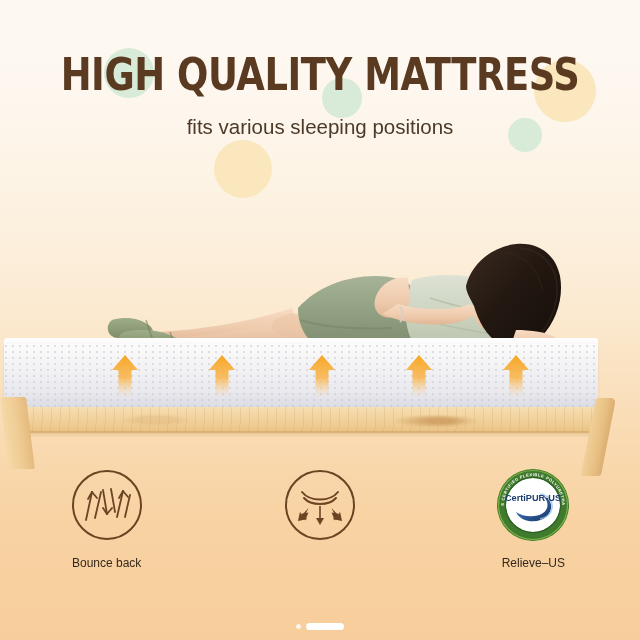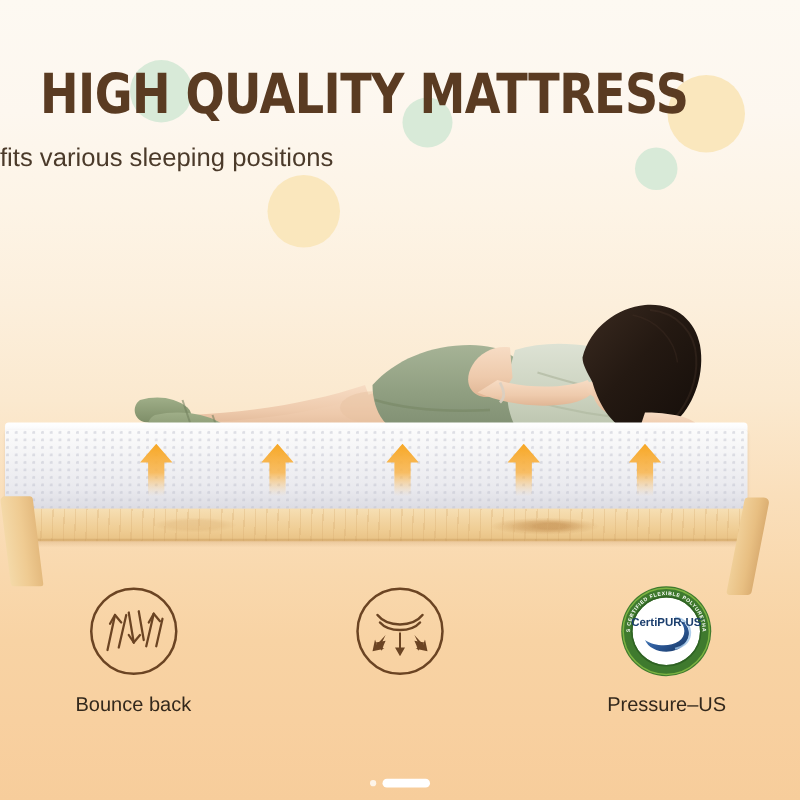--- a/index.html
+++ b/index.html
@@ -27,21 +27,21 @@
   }
 
   
   .deco { position: absolute; border-radius: 50%; }
   .deco.green  { background: #d8ead8; }
   .deco.cream  { background: #fae7bd; }
 
   
   #header {
     position: absolute; left: 0; top: 0; width: 640px;
-    z-index: 5;
+    text-align: center; z-index: 5;
   }
   #headline {
     margin-top: 55px;
     font-family: "DejaVu Sans", sans-serif;
     font-weight: 700;
     font-size: 41px;
     letter-spacing: -0.5px;
     color: #5a3b22;
     transform: scaleX(0.90) scaleY(1.08);
     transform-origin: center;
@@ -137,21 +137,21 @@
   #features {
     position:absolute; left:0; top:468px; width:640px; height:130px;
     display:flex; z-index: 4;
   }
   .feature { flex:1; display:flex; flex-direction:column; align-items:center; }
   .feat-icon { width:74px; height:74px; position:relative; }
   .feat-icon svg { display:block; width:74px; height:74px; }
   .feat-label {
     margin-top: 14px;
     font-family:"Liberation Sans", sans-serif;
-    font-size: 16px;
+    font-size: 12px;
     color:#33281c;
     text-align:center;
     line-height:1.18;
     max-width: 130px;
   }
 
   
   .badge-wrap { width:74px; height:74px; position:relative; }
   .badge-wrap svg { width:74px; height:74px; display:block; }
 
@@ -389,21 +389,21 @@
           </text>
 
           <path d="M20 44 C 24 54, 42 57, 51 48 C 58 41, 56 31, 47 28
                    C 53 33, 53 41, 47 45 C 40 50, 27 49, 20 44 Z" fill="url(#swoosh)"></path>
           <path d="M44 26 C 52 27, 57 33, 56 40 C 55 46, 50 50, 44 51" fill="none" stroke="#9dc3e6" stroke-width="1.6" opacity=".8"></path>
 
           <text x="37" y="33" text-anchor="middle" font-family="Liberation Sans, sans-serif" font-size="9.2" font-weight="bold" fill="#1c3f6e">CertiPUR-US</text>
           <text x="63" y="29" font-family="Liberation Sans, sans-serif" font-size="3.4" fill="#1c3f6e">™</text>
         </svg>
       </div>
-      <div class="feat-label">Pressure–US</div>
+      <div class="feat-label">Relieve–US</div>
     </div>
   </div>
 
   <div id="pager">
     <div class="dot"></div>
     <div class="dot wide"></div>
   </div>
 
 </div>
 

